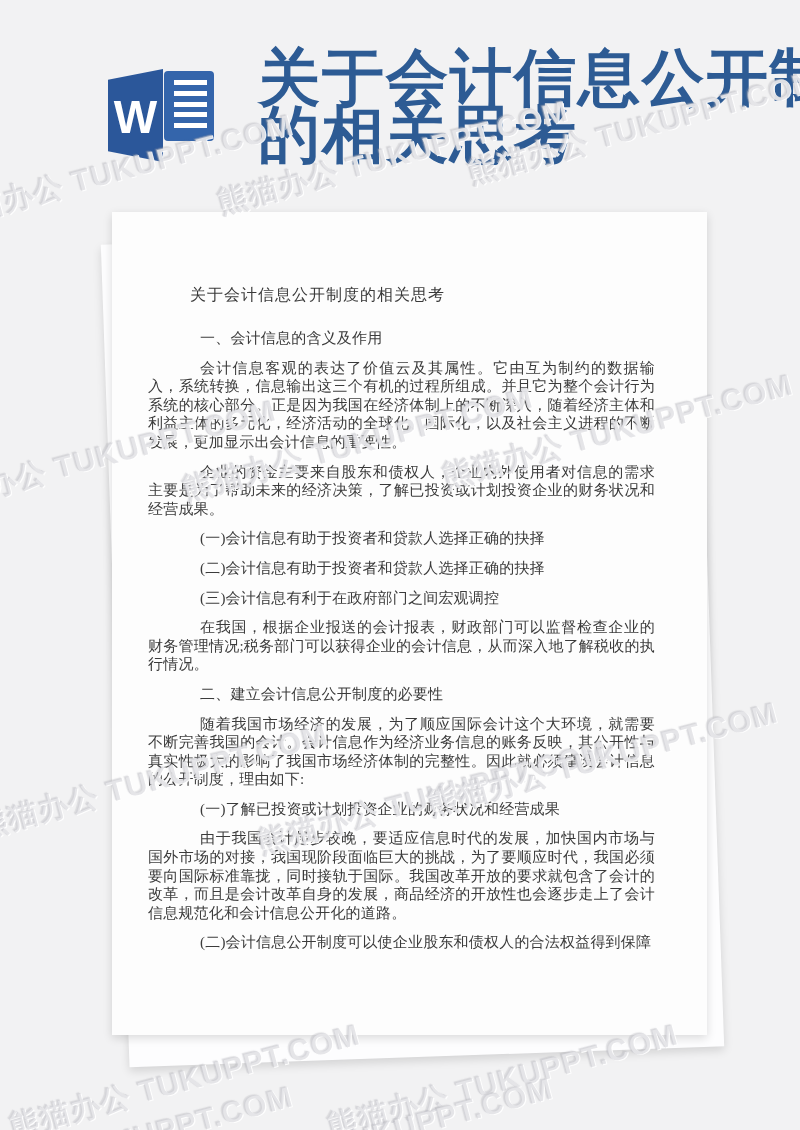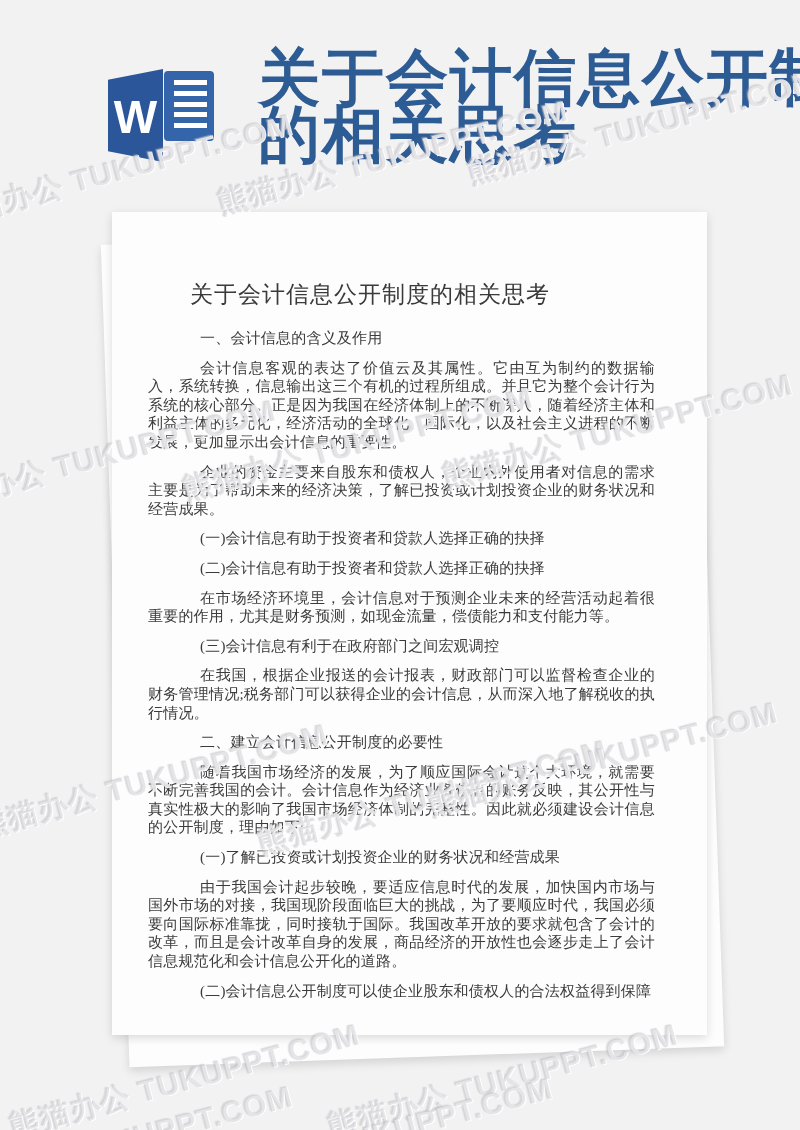--- a/index.html
+++ b/index.html
@@ -43,21 +43,21 @@
     box-shadow:0 4px 10px rgba(0,0,0,0.13);
   }
   .page{
     position:absolute;left:112px;top:212px;width:595px;height:823px;
     background:#fdfdfd;
     box-shadow:0 3px 9px rgba(0,0,0,0.14);
     box-sizing:border-box;
     padding:69px 52px 0 36px;
   }
   .doc-title{
-    font-size:23px;line-height:27px;color:#3a3a3a;
+    font-size:16px;line-height:27px;color:#3a3a3a;
     margin:0 0 21px 42px;letter-spacing:1px;
   }
   .doc-body{color:#3b3b3b;}
   .doc-body .block{
     font-size:15px;line-height:18.6px;letter-spacing:0.2px;
     text-align:justify;text-indent:52px;margin:0 0 11px 0;
   }
 
   
   .wm{
@@ -90,21 +90,20 @@
 <div class="back-sheet"></div>
 
 <div class="page">
   <div class="doc-title">关于会计信息公开制度的相关思考</div>
   <div class="doc-body">
       <div class="block heading">一、会计信息的含义及作用</div>
       <div class="block para">会计信息客观的表达了价值云及其属性。它由互为制约的数据输入，系统转换，信息输出这三个有机的过程所组成。并且它为整个会计行为系统的核心部分。正是因为我国在经济体制上的不断深入，随着经济主体和利益主体的多元化，经济活动的全球化、国际化，以及社会主义进程的不断发展，更加显示出会计信息的重要性。</div>
       <div class="block para">企业的资金主要来自股东和债权人，企业内外使用者对信息的需求主要是为了帮助未来的经济决策，了解已投资或计划投资企业的财务状况和经营成果。</div>
       <div class="block heading">(一)会计信息有助于投资者和贷款人选择正确的抉择</div>
       <div class="block heading">(二)会计信息有助于投资者和贷款人选择正确的抉择</div>
-      <div class="block para">在市场经济环境里，会计信息对于预测企业未来的经营活动起着很重要的作用，尤其是财务预测，如现金流量，偿债能力和支付能力等。</div>
       <div class="block heading">(三)会计信息有利于在政府部门之间宏观调控</div>
       <div class="block para">在我国，根据企业报送的会计报表，财政部门可以监督检查企业的财务管理情况;税务部门可以获得企业的会计信息，从而深入地了解税收的执行情况。</div>
       <div class="block heading">二、建立会计信息公开制度的必要性</div>
       <div class="block para">随着我国市场经济的发展，为了顺应国际会计这个大环境，就需要不断完善我国的会计。会计信息作为经济业务信息的账务反映，其公开性与真实性极大的影响了我国市场经济体制的完整性。因此就必须建设会计信息的公开制度，理由如下:</div>
       <div class="block heading">(一)了解已投资或计划投资企业的财务状况和经营成果</div>
       <div class="block para">由于我国会计起步较晚，要适应信息时代的发展，加快国内市场与国外市场的对接，我国现阶段面临巨大的挑战，为了要顺应时代，我国必须要向国际标准靠拢，同时接轨于国际。我国改革开放的要求就包含了会计的改革，而且是会计改革自身的发展，商品经济的开放性也会逐步走上了会计信息规范化和会计信息公开化的道路。</div>
       <div class="block heading">(二)会计信息公开制度可以使企业股东和债权人的合法权益得到保障</div>
     </div>
 </div>
 

